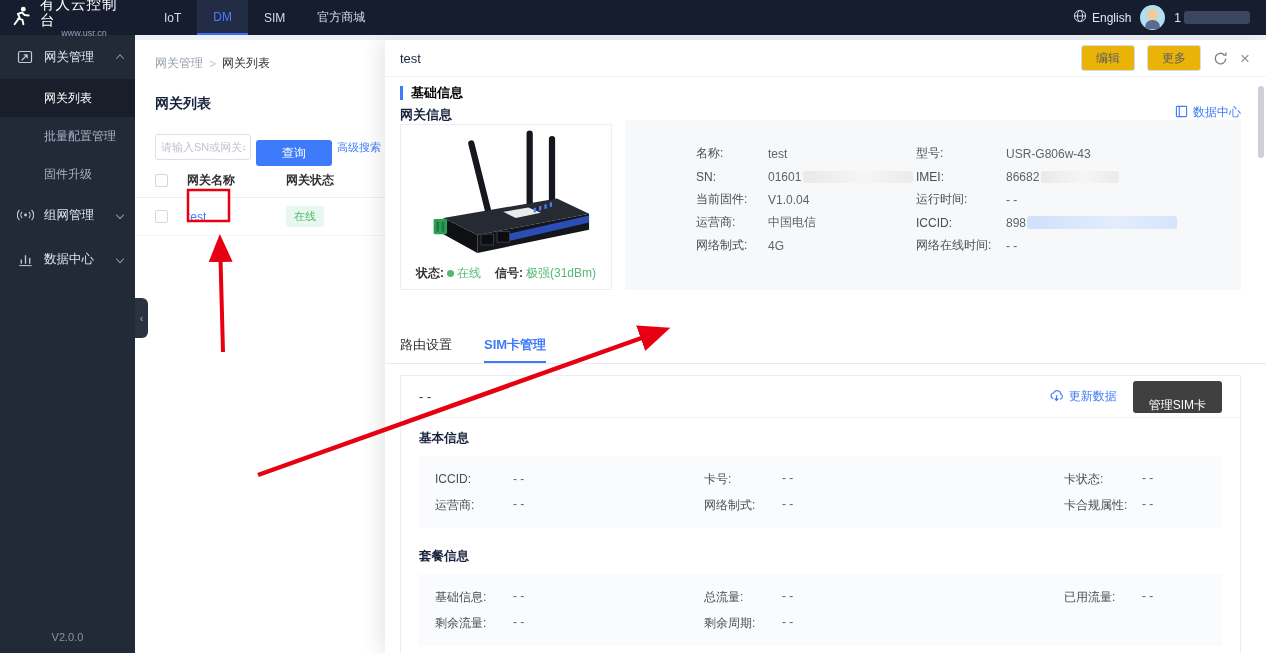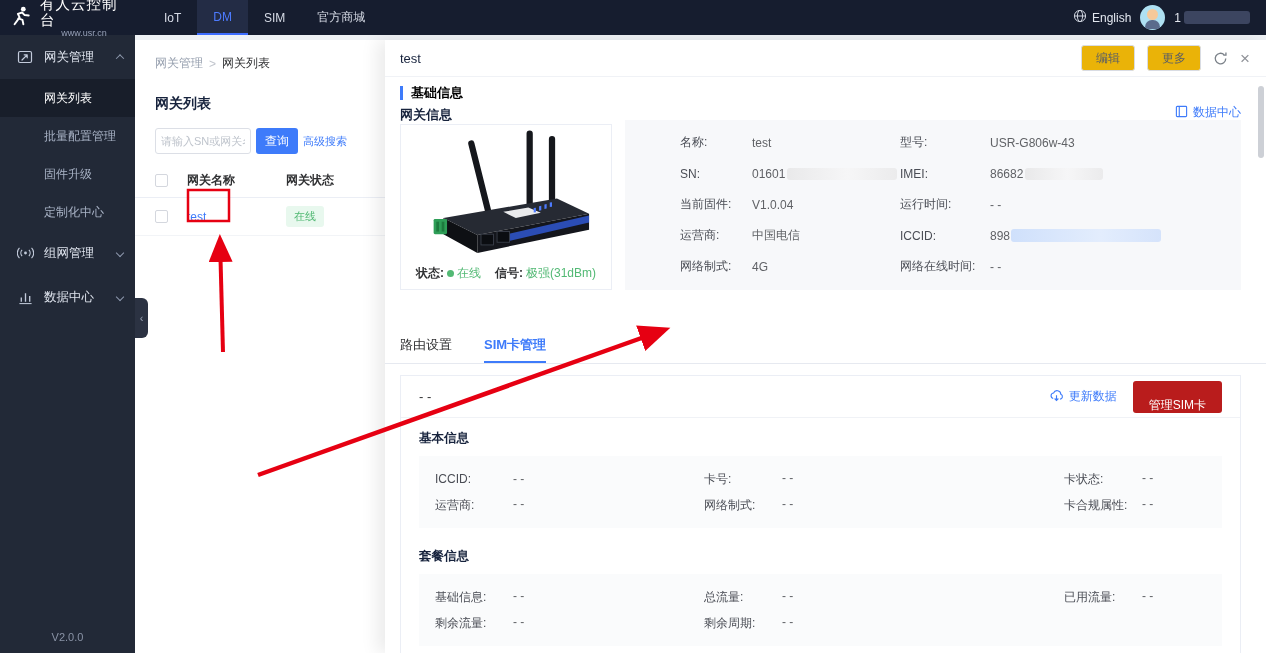--- a/index.html
+++ b/index.html
@@ -39,21 +39,21 @@
 
   
   .listpanel { position:absolute; left:135px; top:40px; width:250px; height:613px; background:#fff; z-index:5; }
   .crumbs { position:absolute; left:20px; top:15px; font-size:12px; color:#97a0af; display:flex; gap:6px; align-items:center; }
   .crumb-sep { color:#c0c4cc; }
   .crumb-cur { color:#303133; }
   .lp-title { position:absolute; left:20px; top:55px; font-size:14px; font-weight:bold; color:#17233d; }
   .search-row { position:absolute; left:20px; top:88px; display:flex; align-items:center; gap:5px; }
   .search-input { width:96px; height:26px; border:1px solid #dcdfe6; border-radius:3px; font-size:11px; padding:0 5px; color:#606266; font-family:"Liberation Sans",sans-serif; }
   .search-input::placeholder { color:#bfc4cc; }
-  .btn-primary { height:26px; padding:0 9px; background:#3e7bfa; color:#fff; border:none; border-radius:3px; font-size:12px; cursor:pointer; font-family:Liberation Serif, serif; }
+  .btn-primary { height:26px; padding:0 26px; background:#3e7bfa; color:#fff; border:none; border-radius:3px; font-size:12px; cursor:pointer; font-family:Liberation Serif, serif;margin-top:12px; }
   .adv-link { color:#3e7bfa; font-size:11px; cursor:pointer; white-space:nowrap; }
   .tbl-head { position:absolute; left:0; top:124px; width:250px; height:34px; border-bottom:1px solid #ebeef5; display:flex; align-items:center; font-weight:bold; color:#303133; }
   .tbl-row { position:absolute; left:0; top:158px; width:250px; height:38px; border-bottom:1px solid #f2f4f7; display:flex; align-items:center; }
   .cell-cb { width:13px; height:13px; border:1px solid #d4d7de; border-radius:2px; background:#fff; margin-left:20px; cursor:pointer; }
   .cell-name { margin-left:19px; width:95px; }
   .cell-status { margin-left:4px; }
   .link-blue { color:#3e7bfa; cursor:pointer; }
   .badge-online { display:inline-block; padding:3px 8px; background:#e8f8ee; color:#52b974; border-radius:3px; font-size:11px; }
   .collapse-handle { position:absolute; left:135px; top:298px; width:13px; height:40px; background:#2b3242; border-radius:0 6px 6px 0; z-index:6; display:flex; align-items:center; justify-content:center; color:#9aa3b5; font-size:11px; cursor:pointer; }
 
@@ -73,40 +73,40 @@
 
   .dev-card { position:absolute; left:15px; top:84px; width:212px; height:166px; border:1px solid #ebeef5; background:#fff; }
   .dev-img { position:absolute; left:10px; top:2px; }
   .dev-status { position:absolute; left:0; bottom:7px; width:100%; display:flex; justify-content:center; gap:14px; font-size:12px; }
   .st-pair { display:flex; align-items:center; gap:3px; }
   .st-lab { color:#303133; font-weight:bold; }
   .green { color:#52b974; }
   .dot-green { width:7px; height:7px; border-radius:50%; background:#52b974; display:inline-block; }
 
   .info-panel { position:absolute; left:240px; top:80px; width:616px; height:170px; background:#f7f8fa; }
-  .info-col { position:absolute; top:14px; display:flex; flex-direction:column; gap:14px; }
+  .info-col { position:absolute; top:25px; display:flex; flex-direction:column; gap:6px;margin-left:16px; }
   .info-col.left { left:55px; }
   .info-col.right { left:275px; }
   .f-row { display:flex; align-items:center; height:17px; }
   .f-lab { color:#4a4d55; }
   .info-col.left .f-lab { width:72px; }
   .info-col.right .f-lab { width:90px; }
   .f-val { color:#606266; }
 
   .tabs { position:absolute; left:15px; top:296px; display:flex; gap:32px; height:27px; }
   .tab { font-size:13px; color:#303133; cursor:pointer; }
   .tab.active { color:#3e7bfa; font-weight:bold; border-bottom:2px solid #3e7bfa; padding-bottom:8px; }
   .tab-divider { position:absolute; left:0; top:323px; width:100%; border-bottom:1px solid #e6e9f0; }
 
   .sim-box { position:absolute; left:15px; top:335px; width:841px; height:300px; border:1px solid #ebeef5; background:#fff; }
   .sim-head { height:42px; display:flex; align-items:center; padding:0 18px; border-bottom:1px solid #f0f2f6; }
   .sim-title { font-size:13px; color:#303133; }
   .sim-head-right { margin-left:auto; display:flex; align-items:center; gap:16px; }
   .refresh-link { display:flex; align-items:center; gap:5px; color:#3e7bfa; cursor:pointer; }
-  .btn-manage { height:30px; padding:16px 16px; background:#b91c1c; color:#fff; border:none; border-radius:3px; font-size:12px; cursor:pointer; font-family:"Liberation Sans",sans-serif; }
+  .btn-manage { height:30px; padding:16px 16px; background:#404040; color:#fff; border:none; border-radius:3px; font-size:12px; cursor:pointer; font-family:"Liberation Sans",sans-serif; }
   .sim-body { padding:12px 18px 0 18px; }
   .sub-title { font-size:12.5px; font-weight:bold; color:#17233d; margin-bottom:9px; }
   .gray-box { background:#fafbfc; padding:10px 0 10px 16px; margin-bottom:20px; }
   .g-row { display:flex; height:26px; align-items:center; }
   .g-col1 { width:269px; display:flex; }
   .g-col2 { width:360px; display:flex; }
   .g-col3 { flex:1; display:flex; }
   .g-lab { width:78px; color:#4a4d55; }
   .g-val { color:#606266; }
 
@@ -164,21 +164,20 @@
           <rect x="1.5" y="2.5" width="13" height="11" rx="1.5"></rect>
           <path d="M5 11 L10.2 5.8 M10.2 5.8h-3 M10.2 5.8v3" stroke-linecap="round"></path>
         </svg>
       </span>
       <span>网关管理</span>
       <span class="chev up"></span>
     </div>
     <div class="side-sub active">网关列表</div>
     <div class="side-sub">批量配置管理</div>
     <div class="side-sub">固件升级</div>
-    <div class="side-sub">定制化中心</div>
     <div class="side-group">
       <span class="gicon">
         <svg viewBox="0 0 18 14" width="17" height="14" fill="none" stroke="#c3cbdb" stroke-width="1.2">
           <circle cx="9" cy="7" r="1.5" fill="#c3cbdb" stroke="none"></circle>
           <path d="M5.4 3.8 A4.6 4.6 0 0 0 5.4 10.2 M12.6 3.8 A4.6 4.6 0 0 1 12.6 10.2"></path>
           <path d="M2.6 1.6 A7.6 7.6 0 0 0 2.6 12.4 M15.4 1.6 A7.6 7.6 0 0 1 15.4 12.4"></path>
         </svg>
       </span>
       <span>组网管理</span>
       <span class="chev down"></span>

